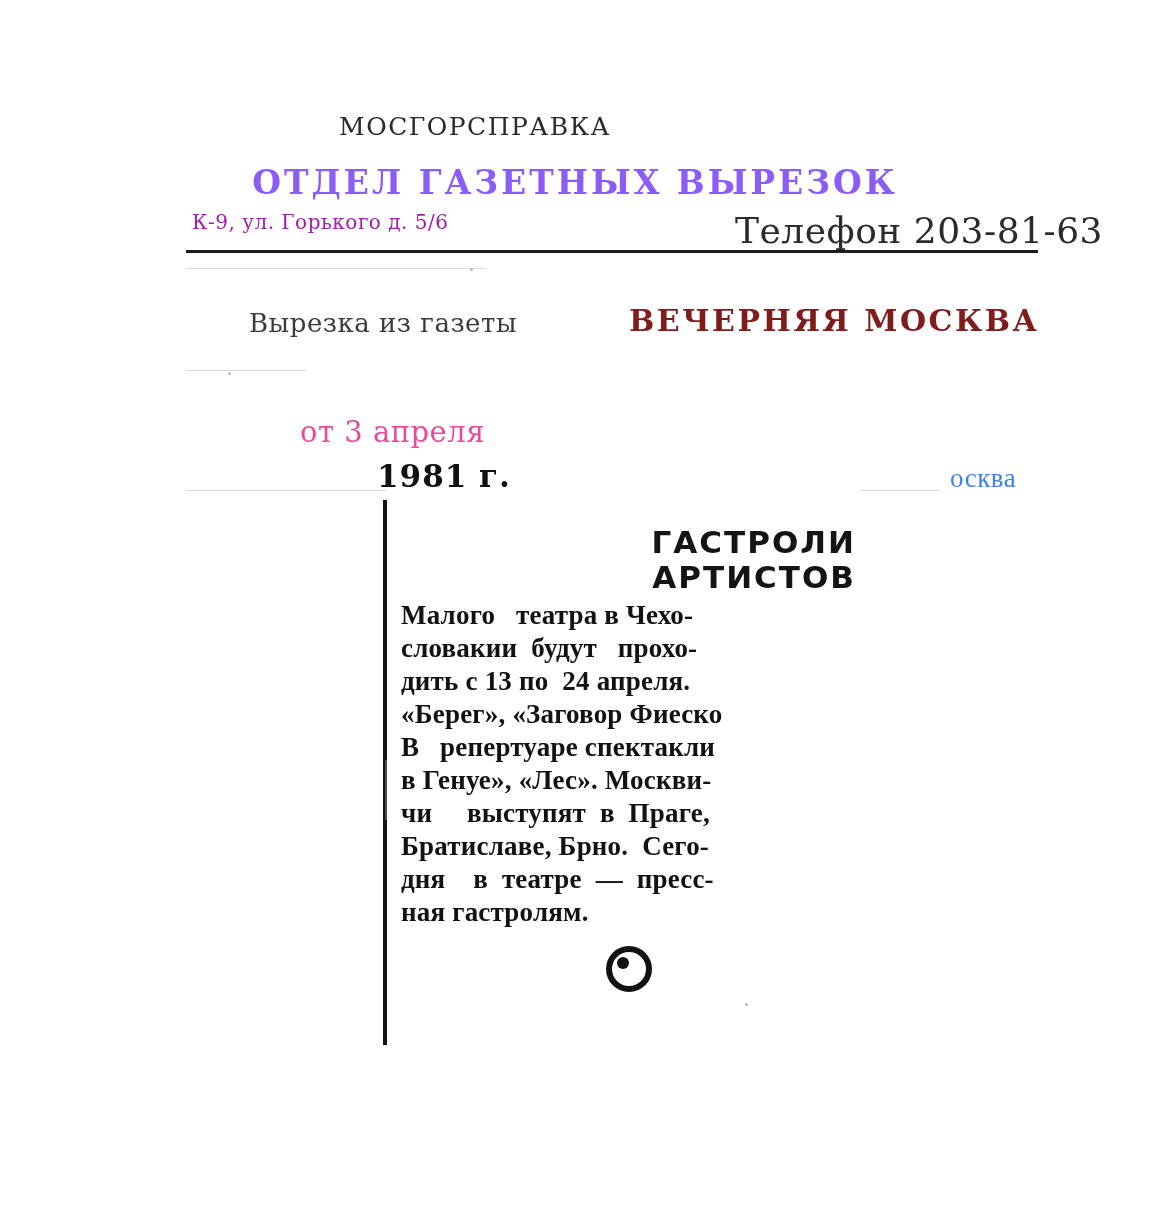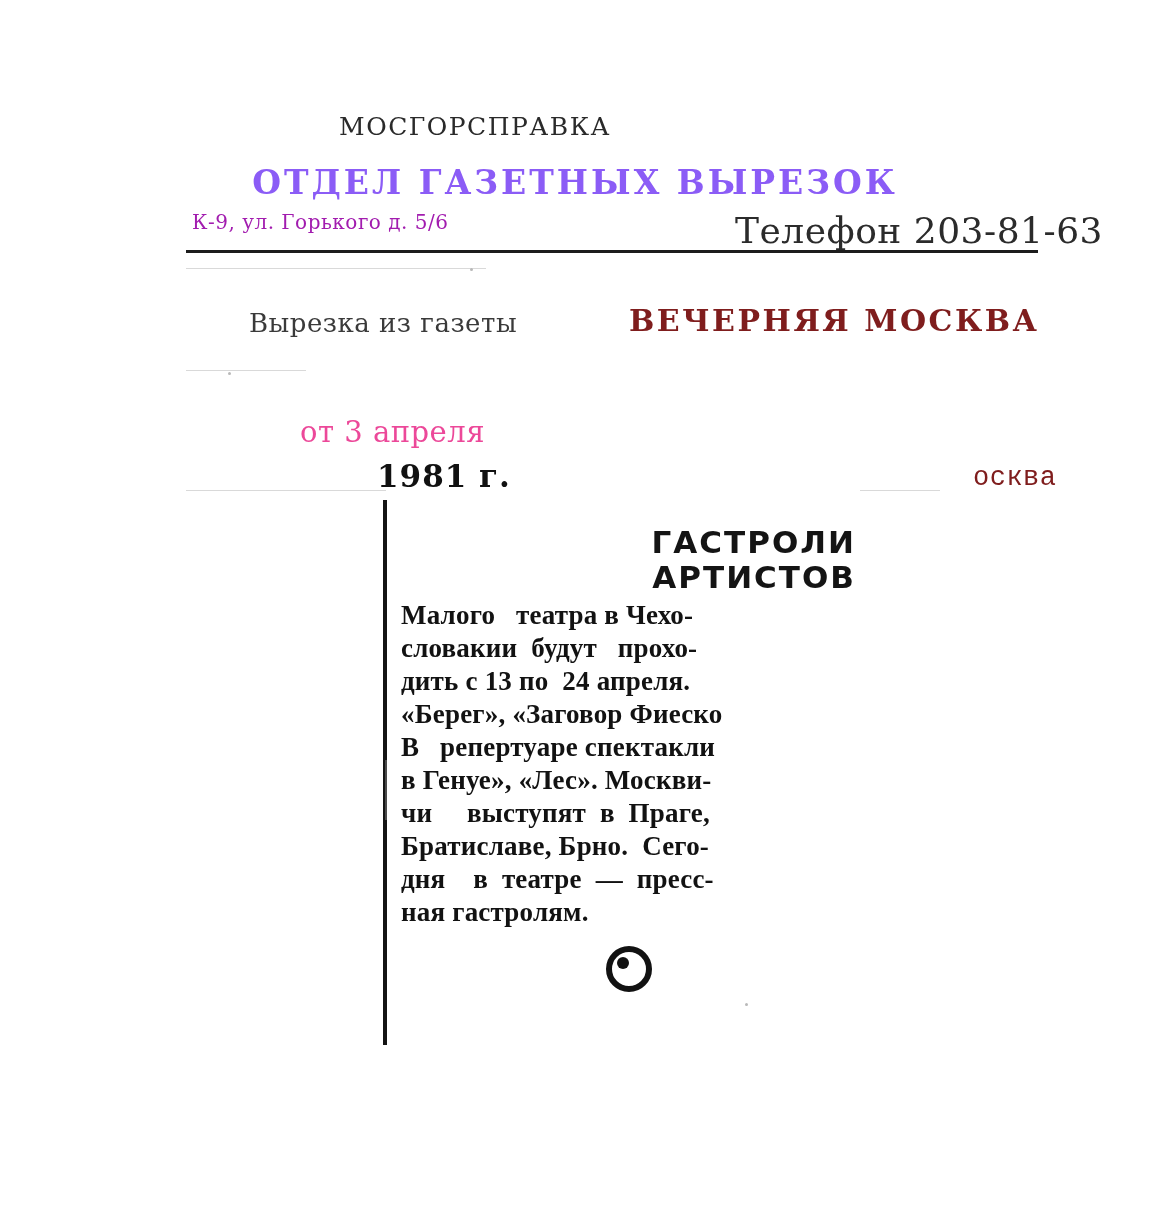--- a/index.html
+++ b/index.html
@@ -109,25 +109,24 @@
     font-weight: bold;
     font-size: 31px;
     color: #111111;
     letter-spacing: 1px;
     margin-left: 39px;
   }
   .faint-right {
     position: absolute;
     top: 463px;
     left: 950px;
-    font-family: Liberation Mono, monospace;
+    font-family: Liberation Serif, serif;
     font-size: 27px;
-    color: #7f1d1d;
-    letter-spacing: 0.5px;
-    margin-left: 23px;
+    color: #3b82f6;
+    letter-spacing: 0.5px;
   }
 
   
   .scan-line {
     position: absolute;
     background: #d9d9d9;
     height: 1px;
   }
   .scan-dot {
     position: absolute;

